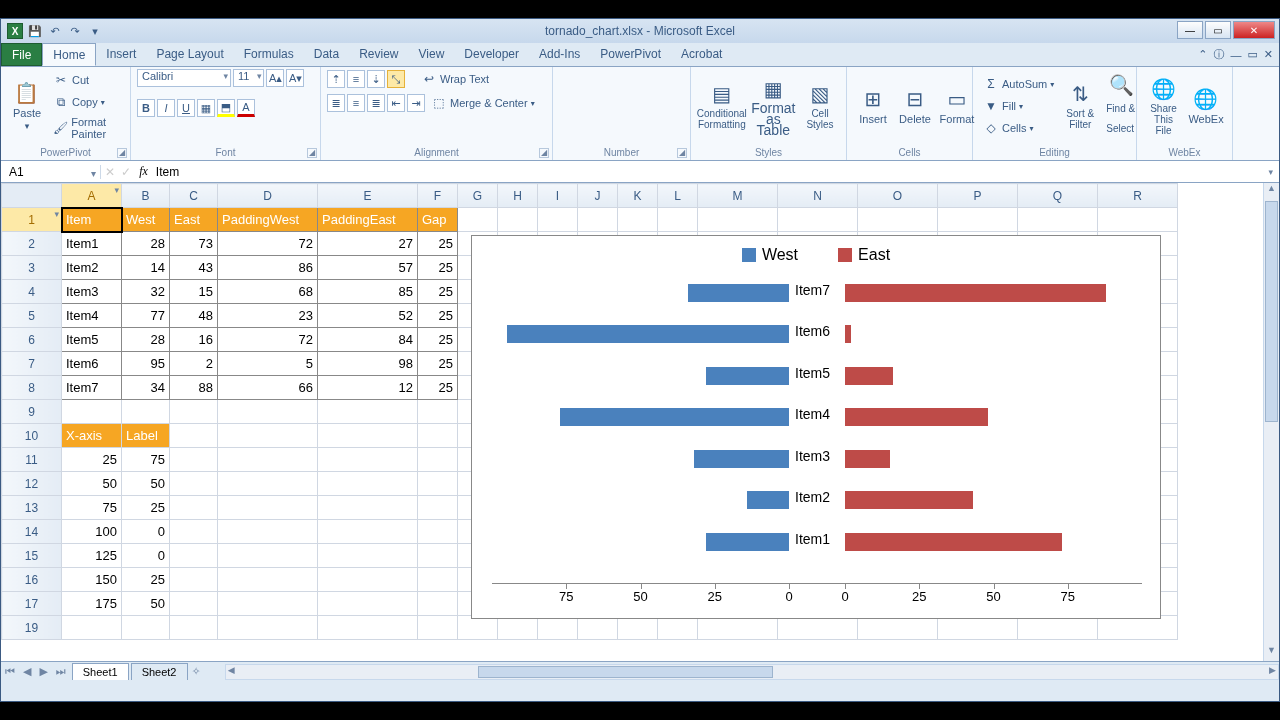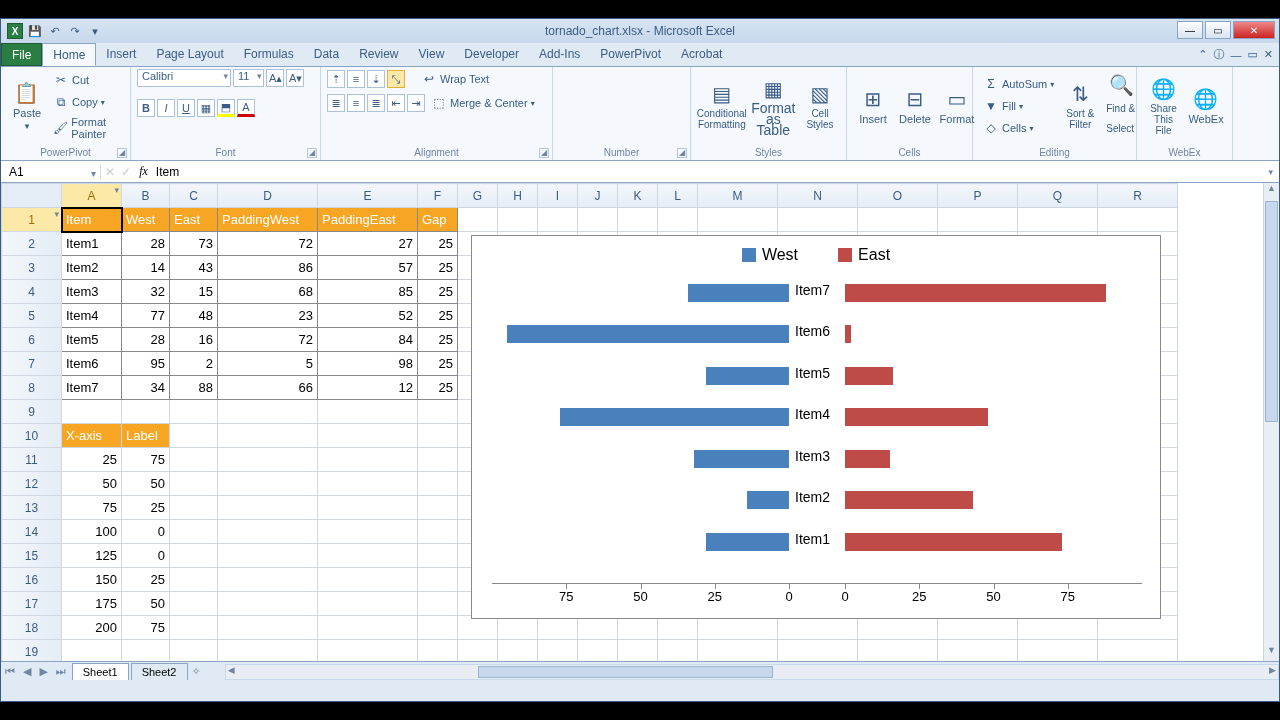--- a/index.html
+++ b/index.html
@@ -686,41 +686,20 @@
             <td class=""></td>
             <td class=""></td>
             <td class=""></td>
             <td class=""></td>
             <td class=""></td>
             <td class=""></td>
             <td class=""></td>
             <td class=""></td>
           </tr>
           <tr>
-            <th class="rowh">18</th>
-            <td class="">200</td>
-            <td class="">75</td>
-            <td class=""></td>
-            <td class=""></td>
-            <td class=""></td>
-            <td class=""></td>
-            <td class=""></td>
-            <td class=""></td>
-            <td class=""></td>
-            <td class=""></td>
-            <td class=""></td>
-            <td class=""></td>
-            <td class=""></td>
-            <td class=""></td>
-            <td class=""></td>
-            <td class=""></td>
-            <td class=""></td>
-            <td class=""></td>
-          </tr>
-          <tr>
             <th class="rowh">19</th>
             <td class=""></td>
             <td class=""></td>
             <td class=""></td>
             <td class=""></td>
             <td class=""></td>
             <td class=""></td>
             <td class=""></td>
             <td class=""></td>
             <td class=""></td>

